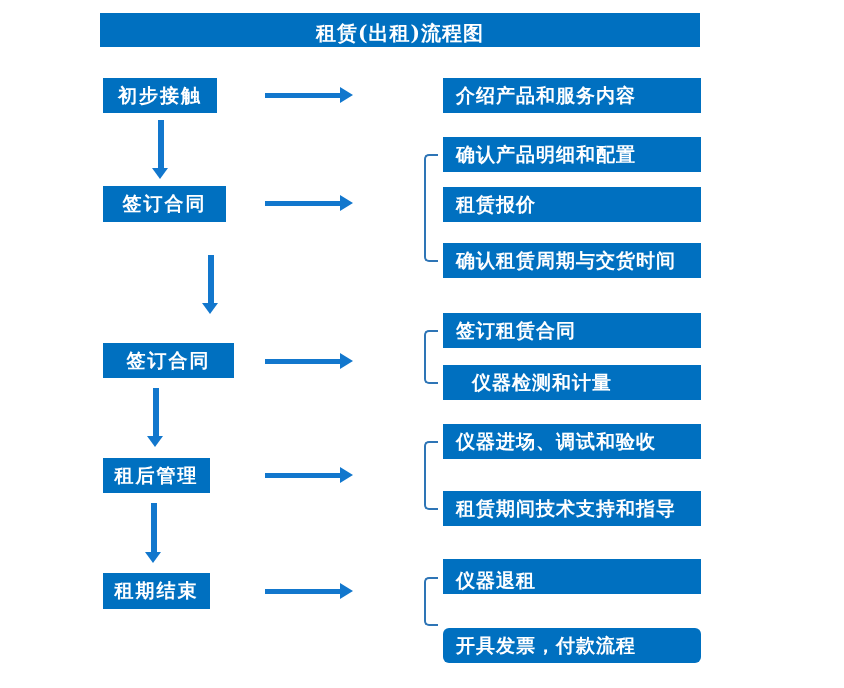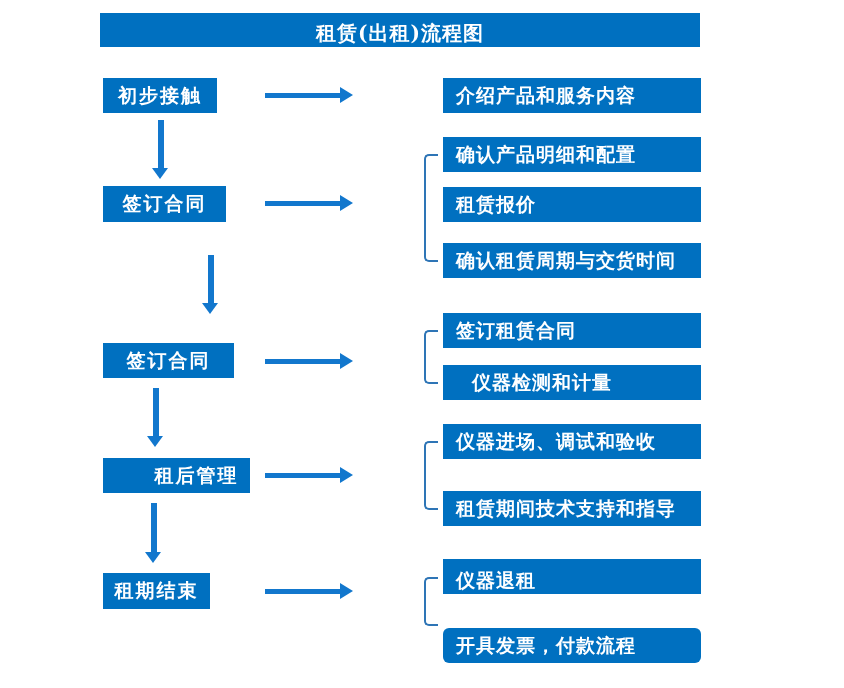--- a/index.html
+++ b/index.html
@@ -67,21 +67,21 @@
 
   <div class="stage" style="left:103px;top:78px;width:114px;height:35px;">
     <span>初步接触</span>
   </div>
   <div class="stage" style="left:103px;top:186px;width:123px;height:36px;">
     <span>签订合同</span>
   </div>
   <div class="stage" style="left:103px;top:343px;width:131px;height:35px;">
     <span>签订合同</span>
   </div>
-  <div class="stage" style="left:103px;top:458px;width:107px;height:35px;padding-left:40px;">
+  <div class="stage" style="left:103px;top:458px;width:107px;height:35px;">
     <span>租后管理</span>
   </div>
   <div class="stage" style="left:103px;top:573px;width:107px;height:36px;">
     <span>租期结束</span>
   </div>
 
   <div class="out" style="top:78px;">
     <span>介绍产品和服务内容</span>
   </div>
   <div class="out" style="top:137px;">

